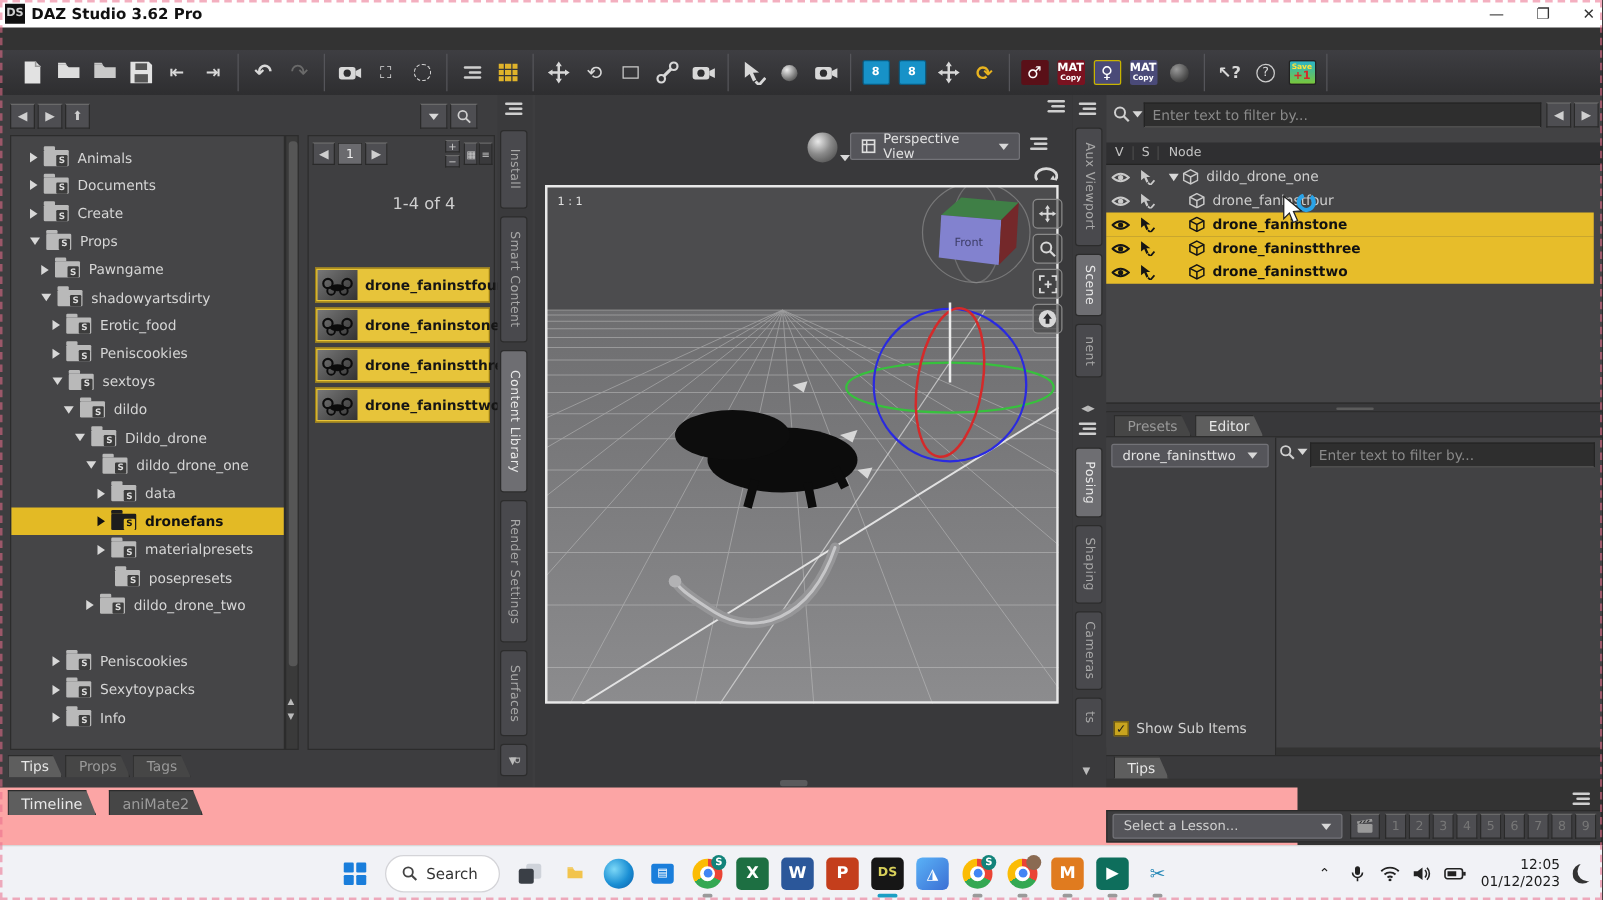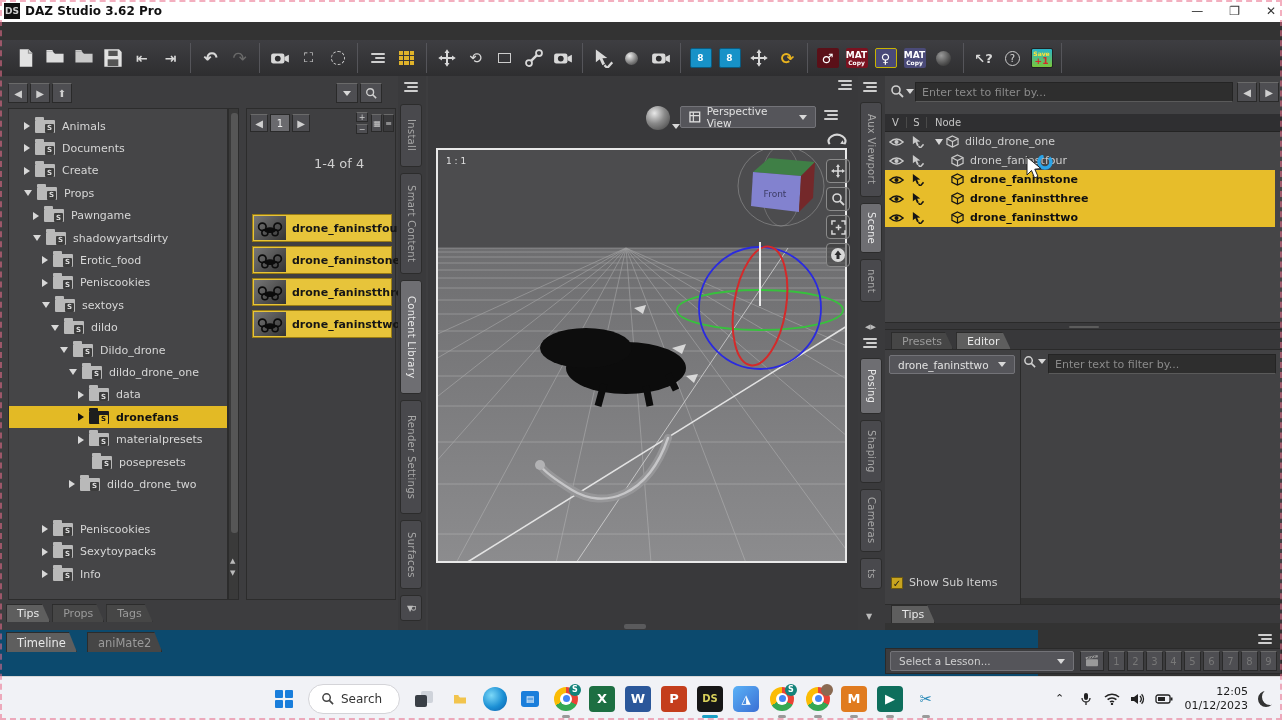--- a/index.html
+++ b/index.html
@@ -893,21 +893,21 @@
         <span class="dd-caret" style="margin-left:2px;"></span>
     </div>
     <div class="abs inputbox" style="left:163px;top:278px;width:228px;height:20px;">Enter text to filter by...</div>
     <div id="sliders"></div>
 
     <div class="abs" style="left:0;top:528px;width:397px;height:19px;background:#3a3a3c;border-top:1px solid #2c2c2c;display:flex;padding-left:6px;">
       <div class="mini-tab active" style="height:18px;">Tips</div>
     </div>
   </div>
 
-  <div class="abs" style="left:0;top:630px;width:1038px;height:46px;background:#0c4a6e;">
+  <div class="abs" style="left:0;top:630px;width:1038px;height:46px;background:#fca5a5;">
     <div class="abs" id="bottom-tabs" style="left:6px;top:2px;display:flex;gap:10px;">
         <div class="mini-tab active" style="height: 20px; font-size: 11.5px;">Timeline</div>
         <div class="mini-tab" style="height: 20px; font-size: 11.5px;">aniMate2</div>
       </div>
 
     <div class="abs" style="left:885px;top:18px;width:397px;height:26px;background:#3c3c3e;border:1px solid #2a2a2a;display:flex;align-items:center;padding:0 4px;">
       <div class="dropdown" style="width:188px;height:20px;">
         <span style="font-size:10.5px;color:#cfcfcf;">Select a Lesson...</span>
         <span class="dd-caret"></span>
       </div>

